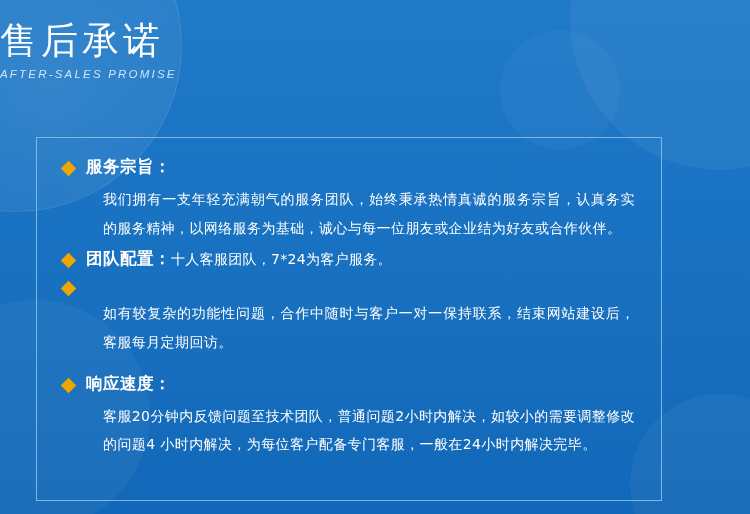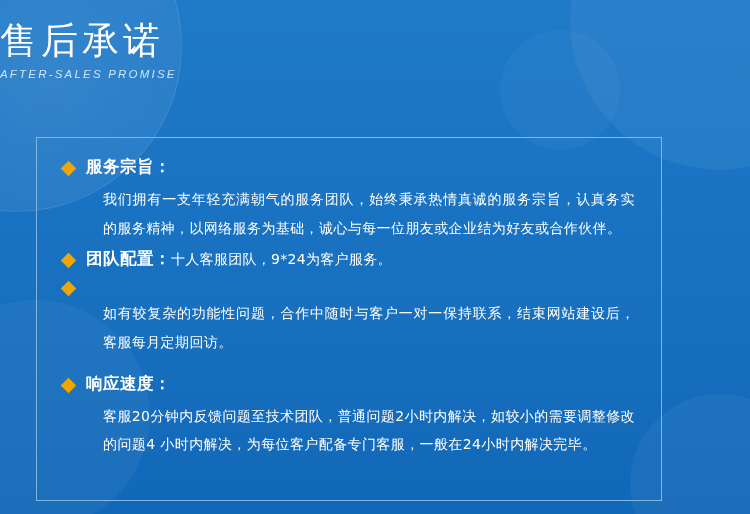--- a/index.html
+++ b/index.html
@@ -160,21 +160,21 @@
           <span class="diamond"></span>
           <span class="head-text">服务宗旨：</span>
         </div>
         <p class="body-text">我们拥有一支年轻充满朝气的服务团队，始终秉承热情真诚的服务宗旨，认真务实的服务精神，以网络服务为基础，诚心与每一位朋友或企业结为好友或合作伙伴。</p>
       </div>
 
       <div class="block">
         <div class="head-row">
           <span class="diamond"></span>
           <span class="head-text">团队配置：</span>
-          <span class="inline-text">十人客服团队，9*24为客户服务。</span>
+          <span class="inline-text">十人客服团队，7*24为客户服务。</span>
         </div>
       </div>
 
       <div class="gap-sm"></div>
 
       <div class="block">
         <div class="head-row">
           <span class="diamond"></span>
         </div>
         <p class="body-text">如有较复杂的功能性问题，合作中随时与客户一对一保持联系，结束网站建设后，客服每月定期回访。</p>

